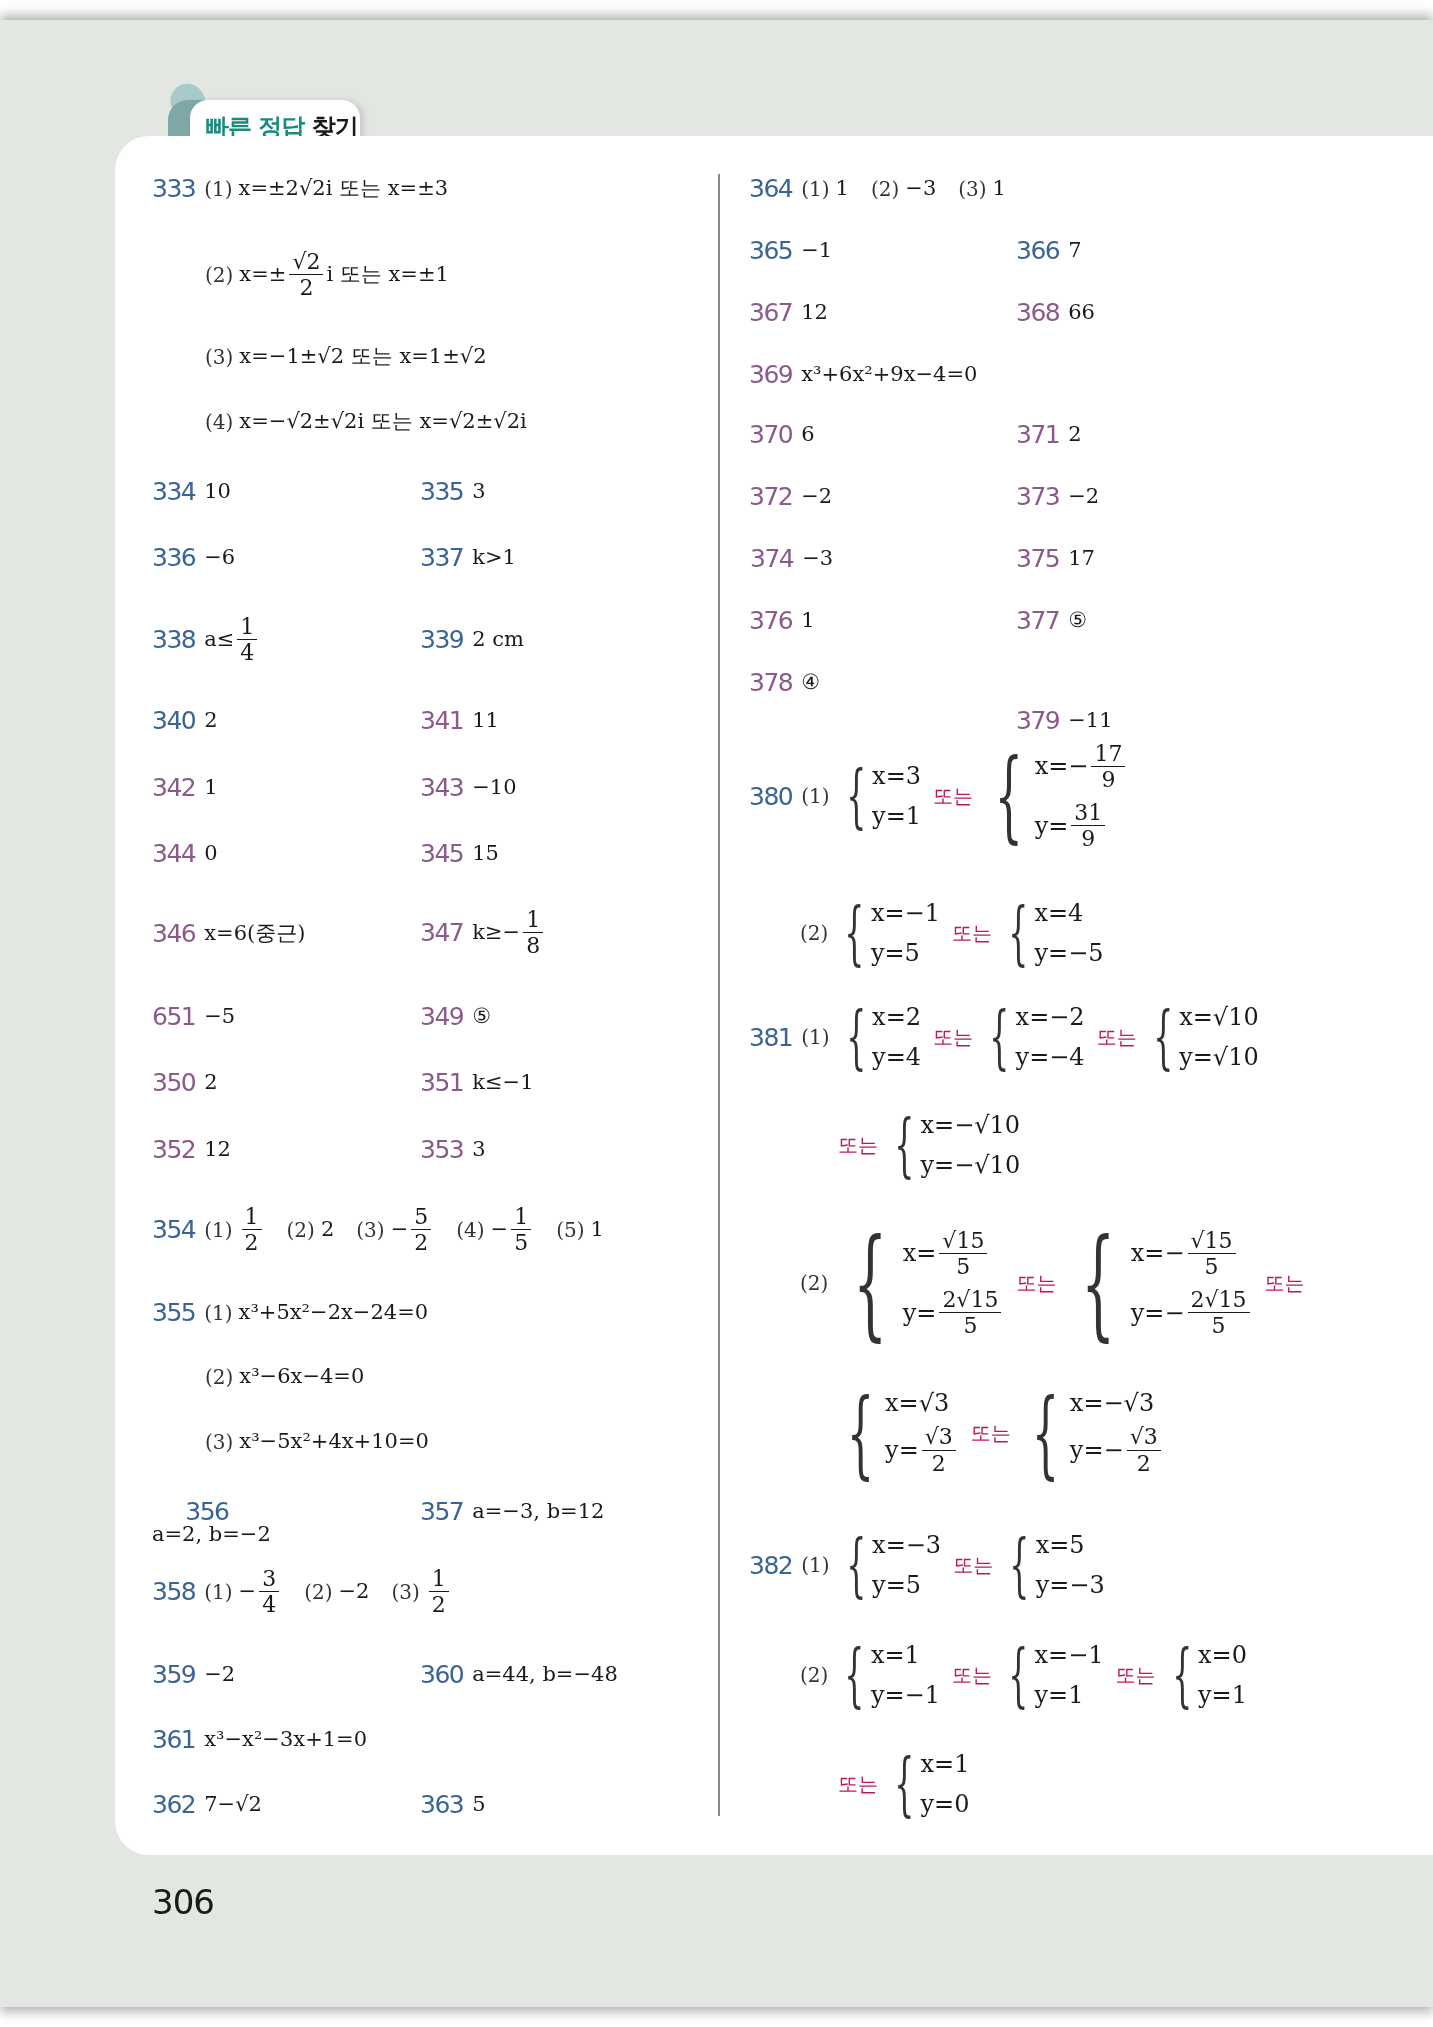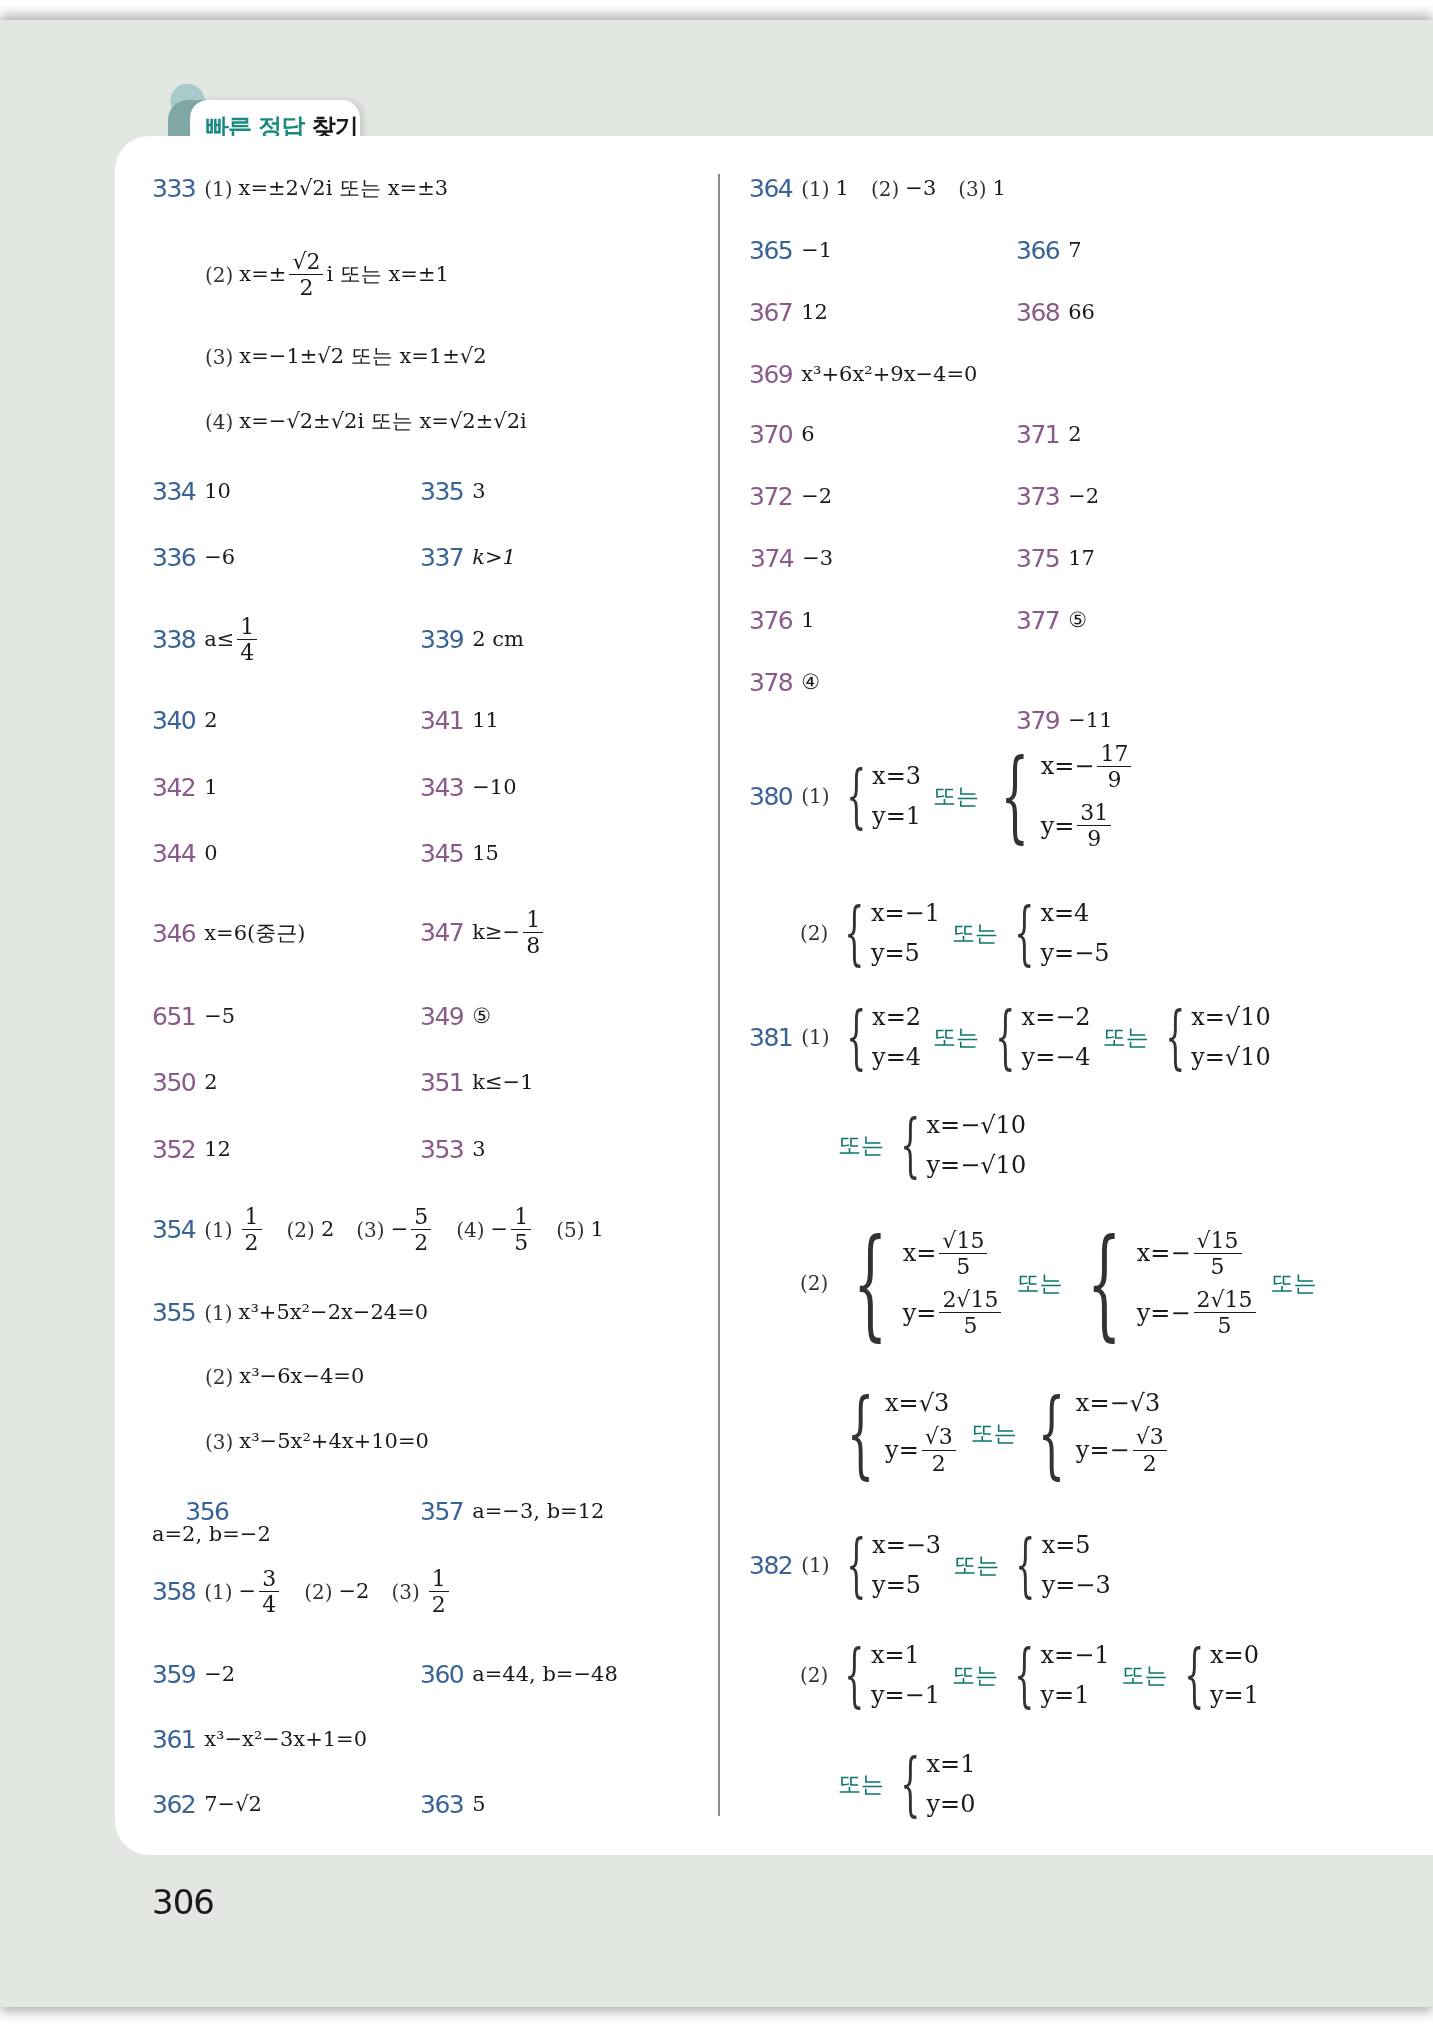--- a/index.html
+++ b/index.html
@@ -23,21 +23,21 @@
   .sub{font-size:20px;margin-right:6px;color:#333;}
   .ans{font-size:21px;}
   .gap{display:inline-block;width:22px;}
   .frac{display:inline-flex;flex-direction:column;align-items:center;vertical-align:middle;font-size:22px;margin:0 3px;}
   .frac .n{border-bottom:1.5px solid #1a1a1a;padding:0 3px 1px;line-height:1.05;}
   .frac .d{padding-top:1px;line-height:1.05;}
   .sys{display:inline-flex;align-items:center;margin:0 6px;}
   .brace{font-size:70px;line-height:1;font-weight:100;transform:scaleX(0.45);margin:0 -6px 0 -8px;color:#333;}
   .lines{display:flex;flex-direction:column;gap:8px;font-size:24px;}
   .lines.tall{gap:10px;}
-  .ko{font-family:"DejaVu Sans","Liberation Sans",sans-serif;font-size:23px;margin:0 6px;color:#0f766e;}
+  .ko{font-family:"DejaVu Sans","Liberation Sans",sans-serif;font-size:20px;margin:0 6px;color:#be185d;}
   .page-num{position:absolute;left:152px;top:1882px;font-family:"DejaVu Sans","Liberation Sans",sans-serif;font-size:34px;color:#1a1a1a;letter-spacing:-1px;}
 </style>
 </head>
 <body>
 
 <div class="page-bg"></div>
 
 <div class="tab-deco1"></div>
 <div class="tab-deco2"></div>
 <div class="tab"></div>
@@ -80,21 +80,21 @@
   <span class="num blue">335</span>
   <span class="ans">3</span>
 </div>
 
 <div class="row" style="left:152px;top:545px;">
   <span class="num blue">336</span>
   <span class="ans">−6</span>
 </div>
 <div class="row" style="left:420px;top:545px;">
   <span class="num blue">337</span>
-  <span class="ans" style="font-style:italic">k&gt;1</span>
+  <span class="ans" style="">k&gt;1</span>
 </div>
 
 <div class="row" style="left:152px;top:615px;">
   <span class="num blue">338</span>
   <span class="ans">a≤</span>
   <span class="frac">
       <span class="n">1</span>
       <span class="d">4</span>
     </span>
 </div>

